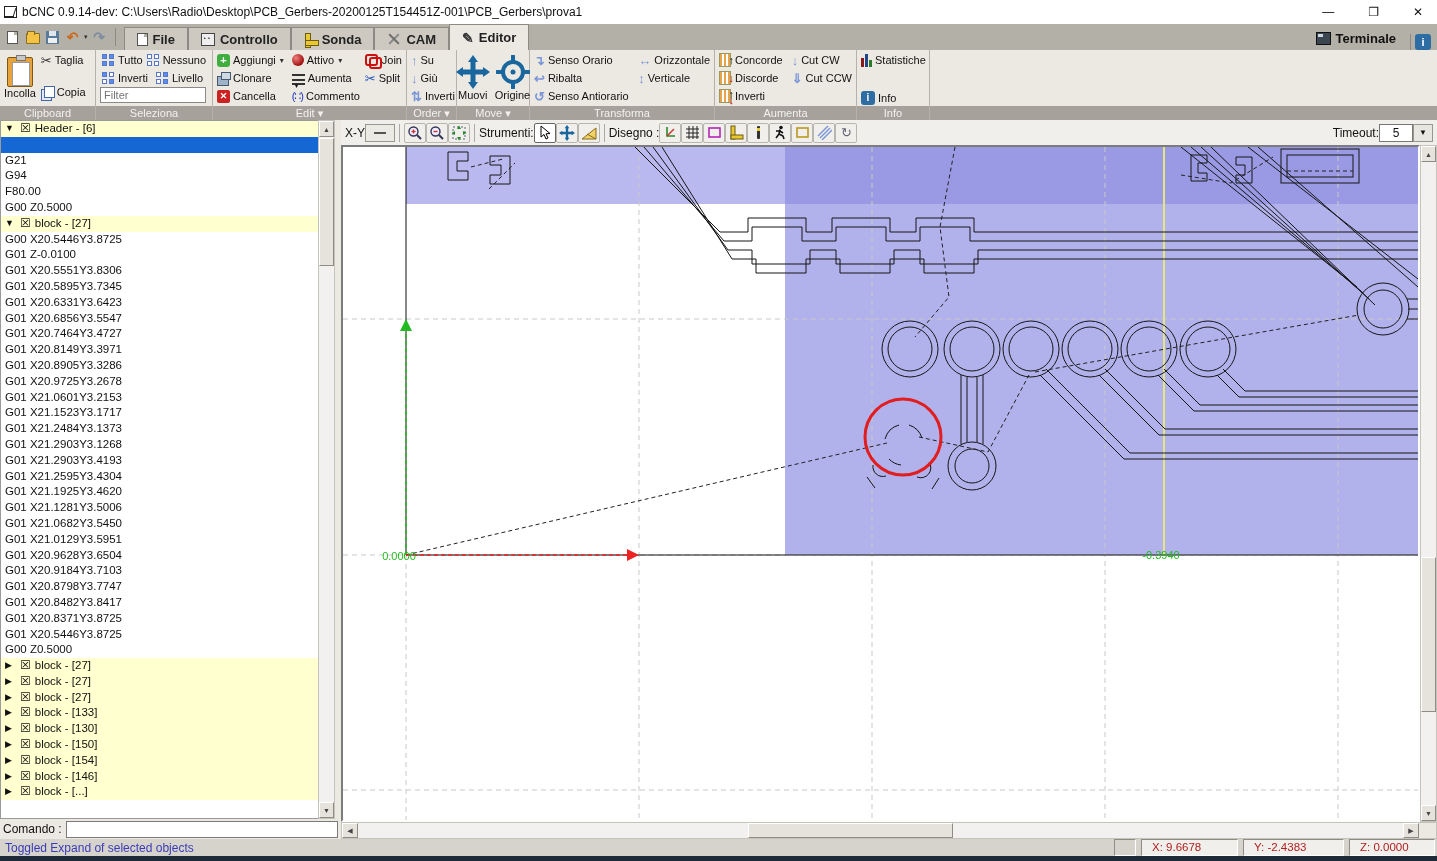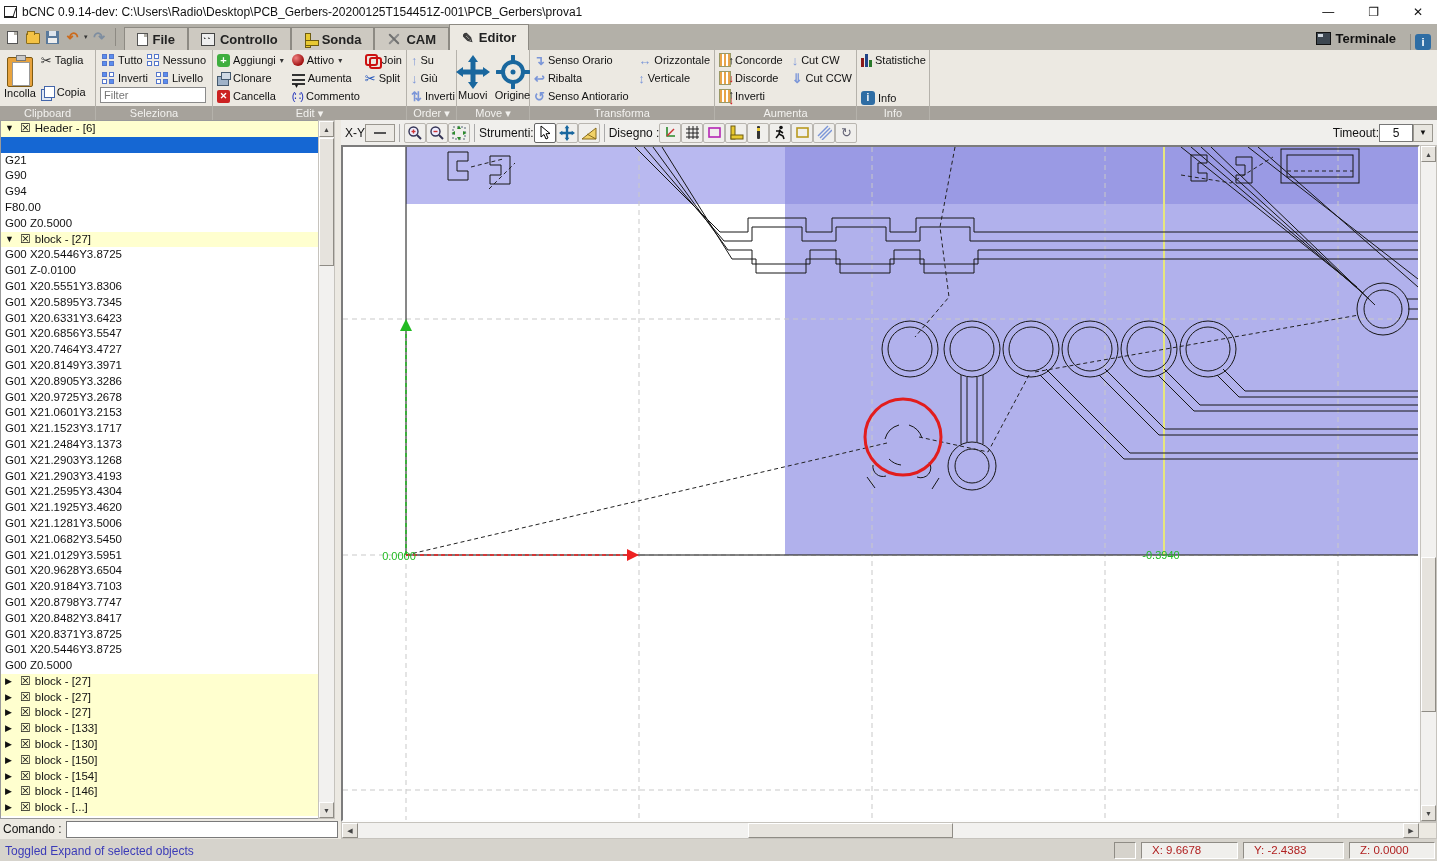--- a/index.html
+++ b/index.html
@@ -135,21 +135,21 @@
   .timeout-drop { width:20px; height:18px; border:1px solid #9a978f; background:#e8e6e0; font-size:8px; display:flex; align-items:center; justify-content:center; }
   .canvasrow { height:677px; display:flex; }
   .canvas-view { width:1079px; height:677px; border:2px solid; border-color:#7c7c7c #fdfdfd #fdfdfd #7c7c7c; background:#fff; position:relative; overflow:hidden; }
   .hscroll { height:17px; display:flex; background:#f2f1ef; border:1px solid #c6c3bd; }
   .hbtn { width:16px; flex:0 0 auto; background:#e6e3dd; border:1px solid; border-color:#fff #8f8c85 #8f8c85 #fff; font-size:7px; color:#444; display:flex; align-items:center; justify-content:center; }
   .htrough { flex:1; position:relative; }
   .hthumb { position:absolute; top:0; bottom:0; background:#e6e3dd; border:1px solid; border-color:#fff #8f8c85 #8f8c85 #fff; }
   .hcorner { width:17px; background:#ece9e2; flex:0 0 auto; }
 
   
-  .statusbar { height:23px; background:#d6d3cc; display:flex; align-items:center; padding:0 2px; flex:0 0 auto; }
+  .statusbar { height:17px; background:#d6d3cc; display:flex; align-items:center; padding:0 2px; flex:0 0 auto; }
   .status-msg { color:#3b3bb8; font-size:12px; padding-left:3px; }
   .coordbox { height:17px; border:1px solid; border-color:#8f8c85 #fff #fff #8f8c85; background:#f0efec; color:#b02020; font-size:11.5px; line-height:15px; padding:0 10px; margin-left:5px; }
   .coord-spacer { margin-left:auto; width:22px; height:17px; border:1px solid; border-color:#8f8c85 #fff #fff #8f8c85; }
   .taskbar { height:6px; background:#1e2a38; flex:0 0 auto; }
 </style>
 </head>
 <body>
 
 <div class="app">
 
@@ -475,21 +475,20 @@
     <div class="sidepanel">
       <div class="treewrap">
         <div class="tree">
             <div class="trow group">
               <span class="tri">▼</span>
               <span class="chk">☒</span>
               <span class="lbl">Header - [6]</span>
             </div>
             <div class="trow selected"></div>
             <div class="trow line">G21</div>
-            <div class="trow line">G90</div>
             <div class="trow line">G94</div>
             <div class="trow line">F80.00</div>
             <div class="trow line">G00 Z0.5000</div>
             <div class="trow group">
               <span class="tri">▼</span>
               <span class="chk">☒</span>
               <span class="lbl">block - [27]</span>
             </div>
             <div class="trow line">G00 X20.5446Y3.8725</div>
             <div class="trow line">G01 Z-0.0100</div>

